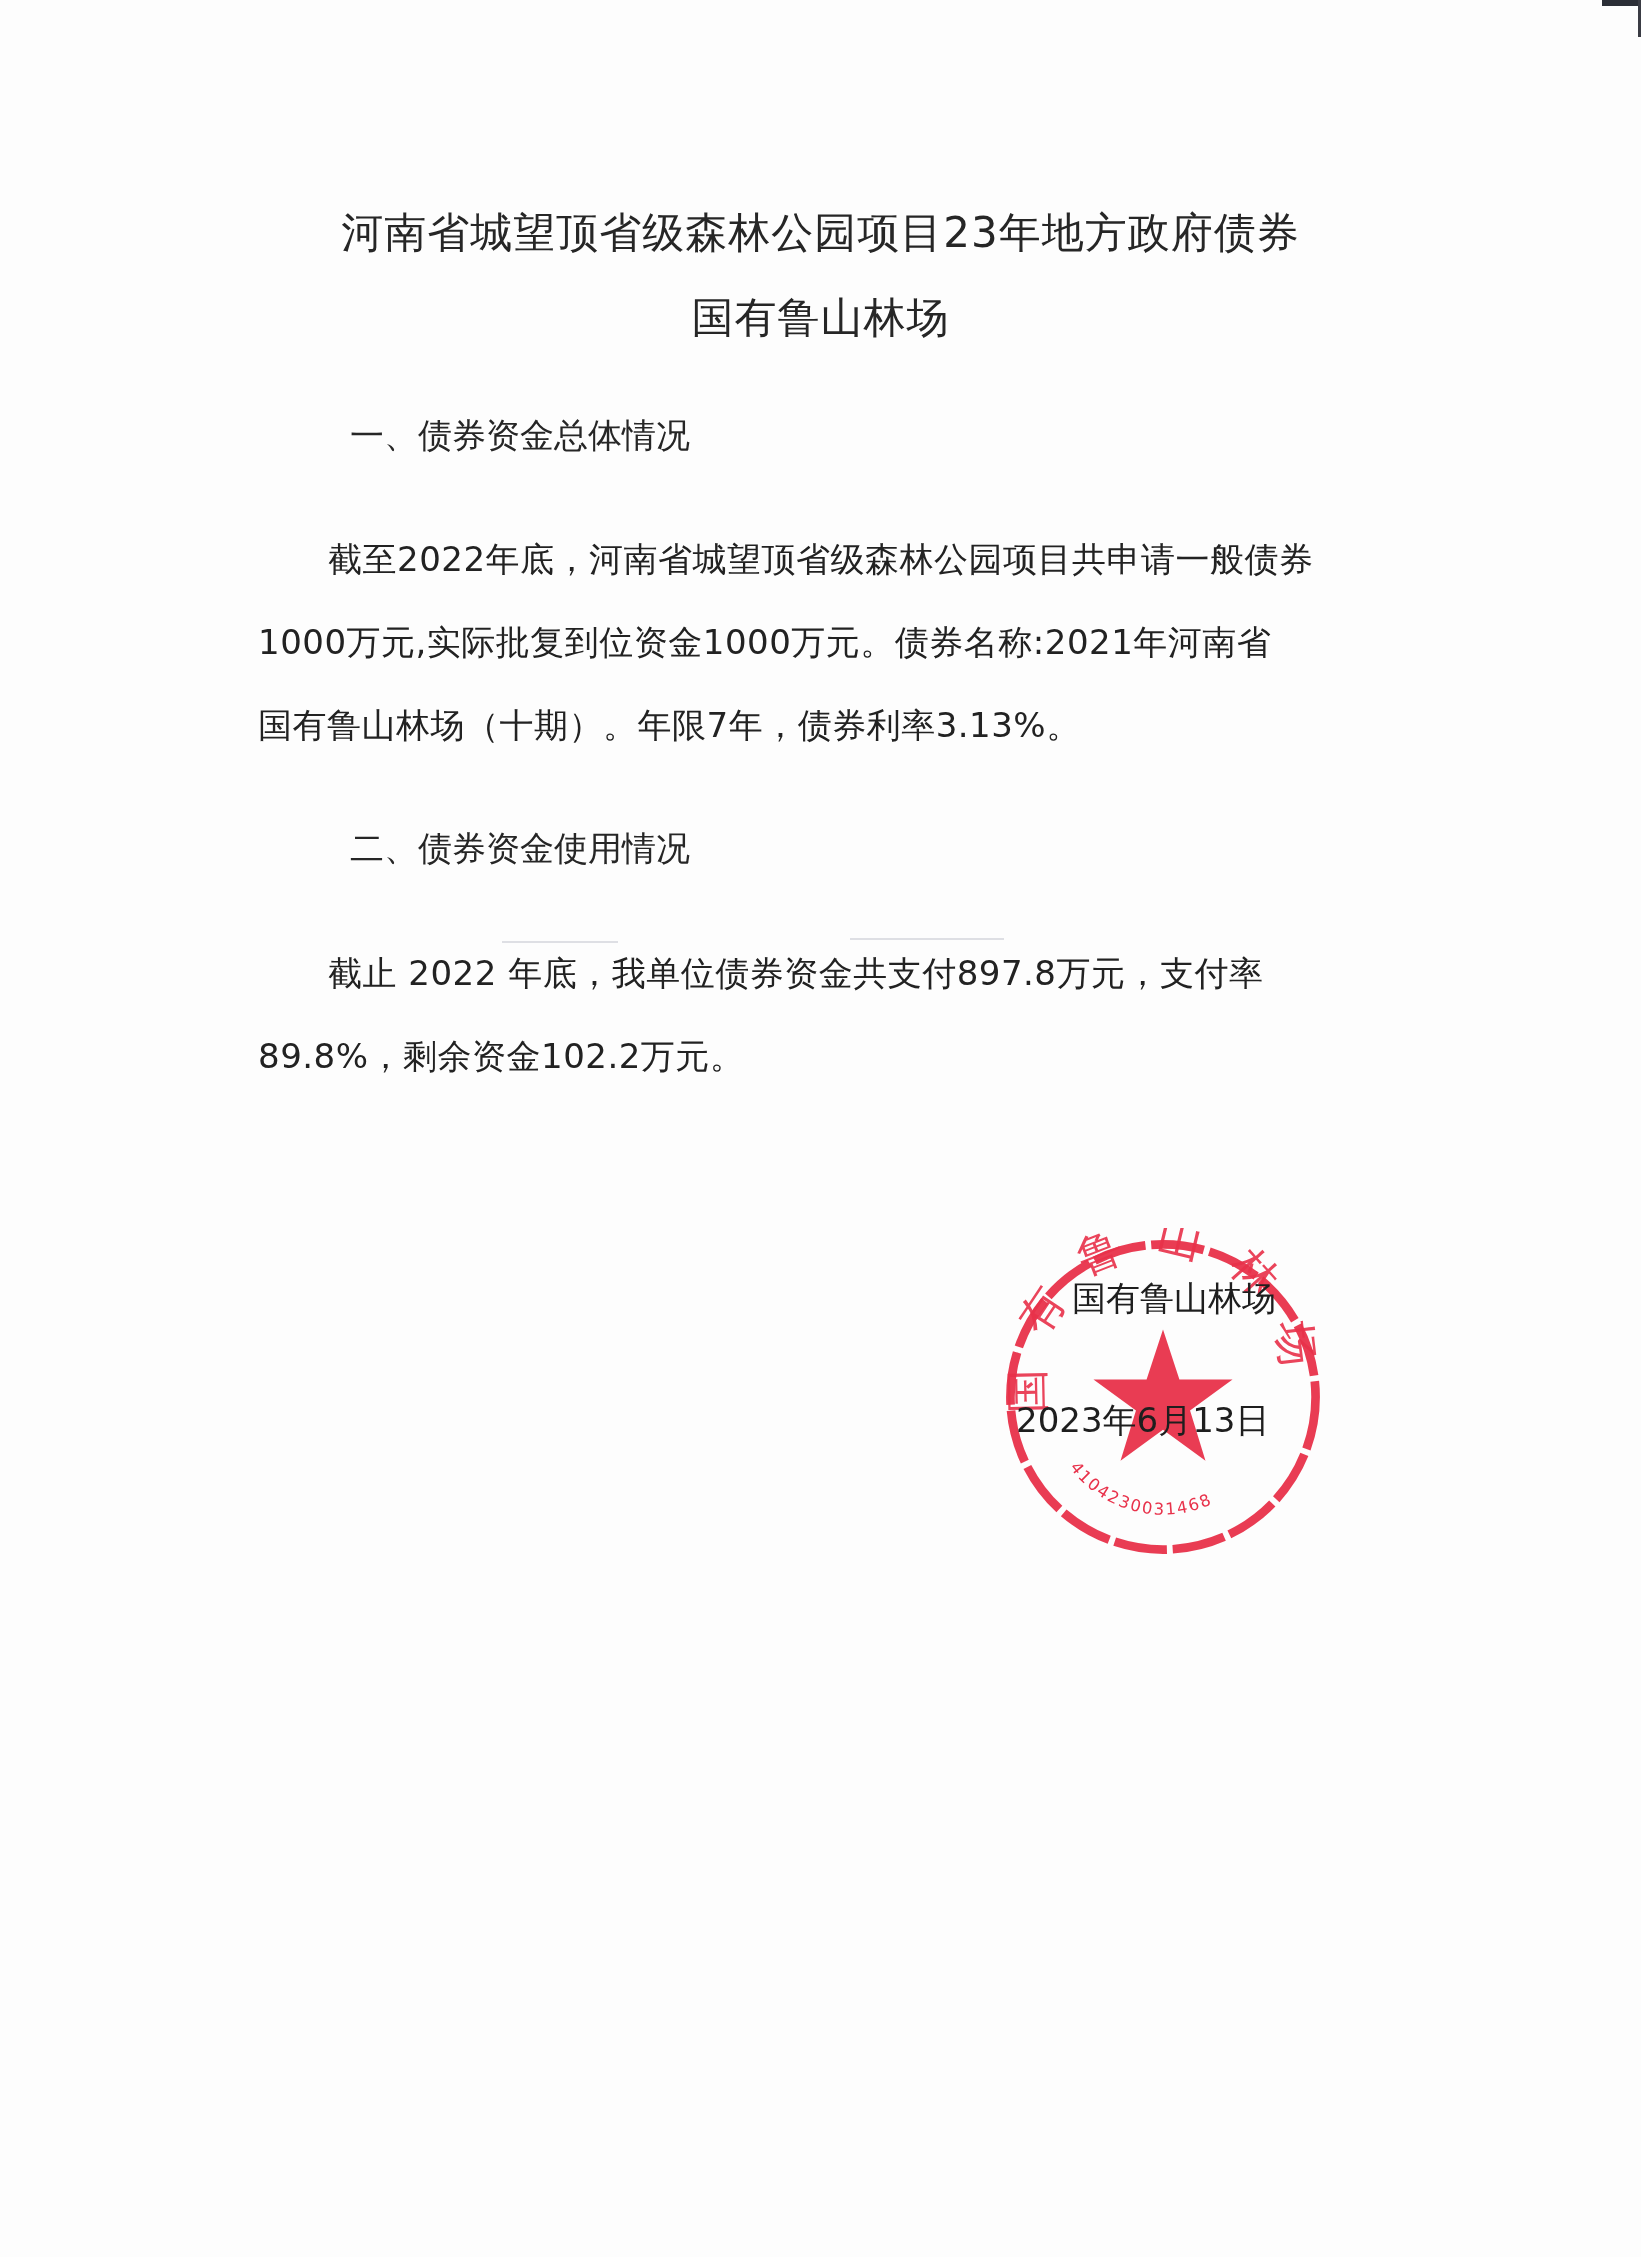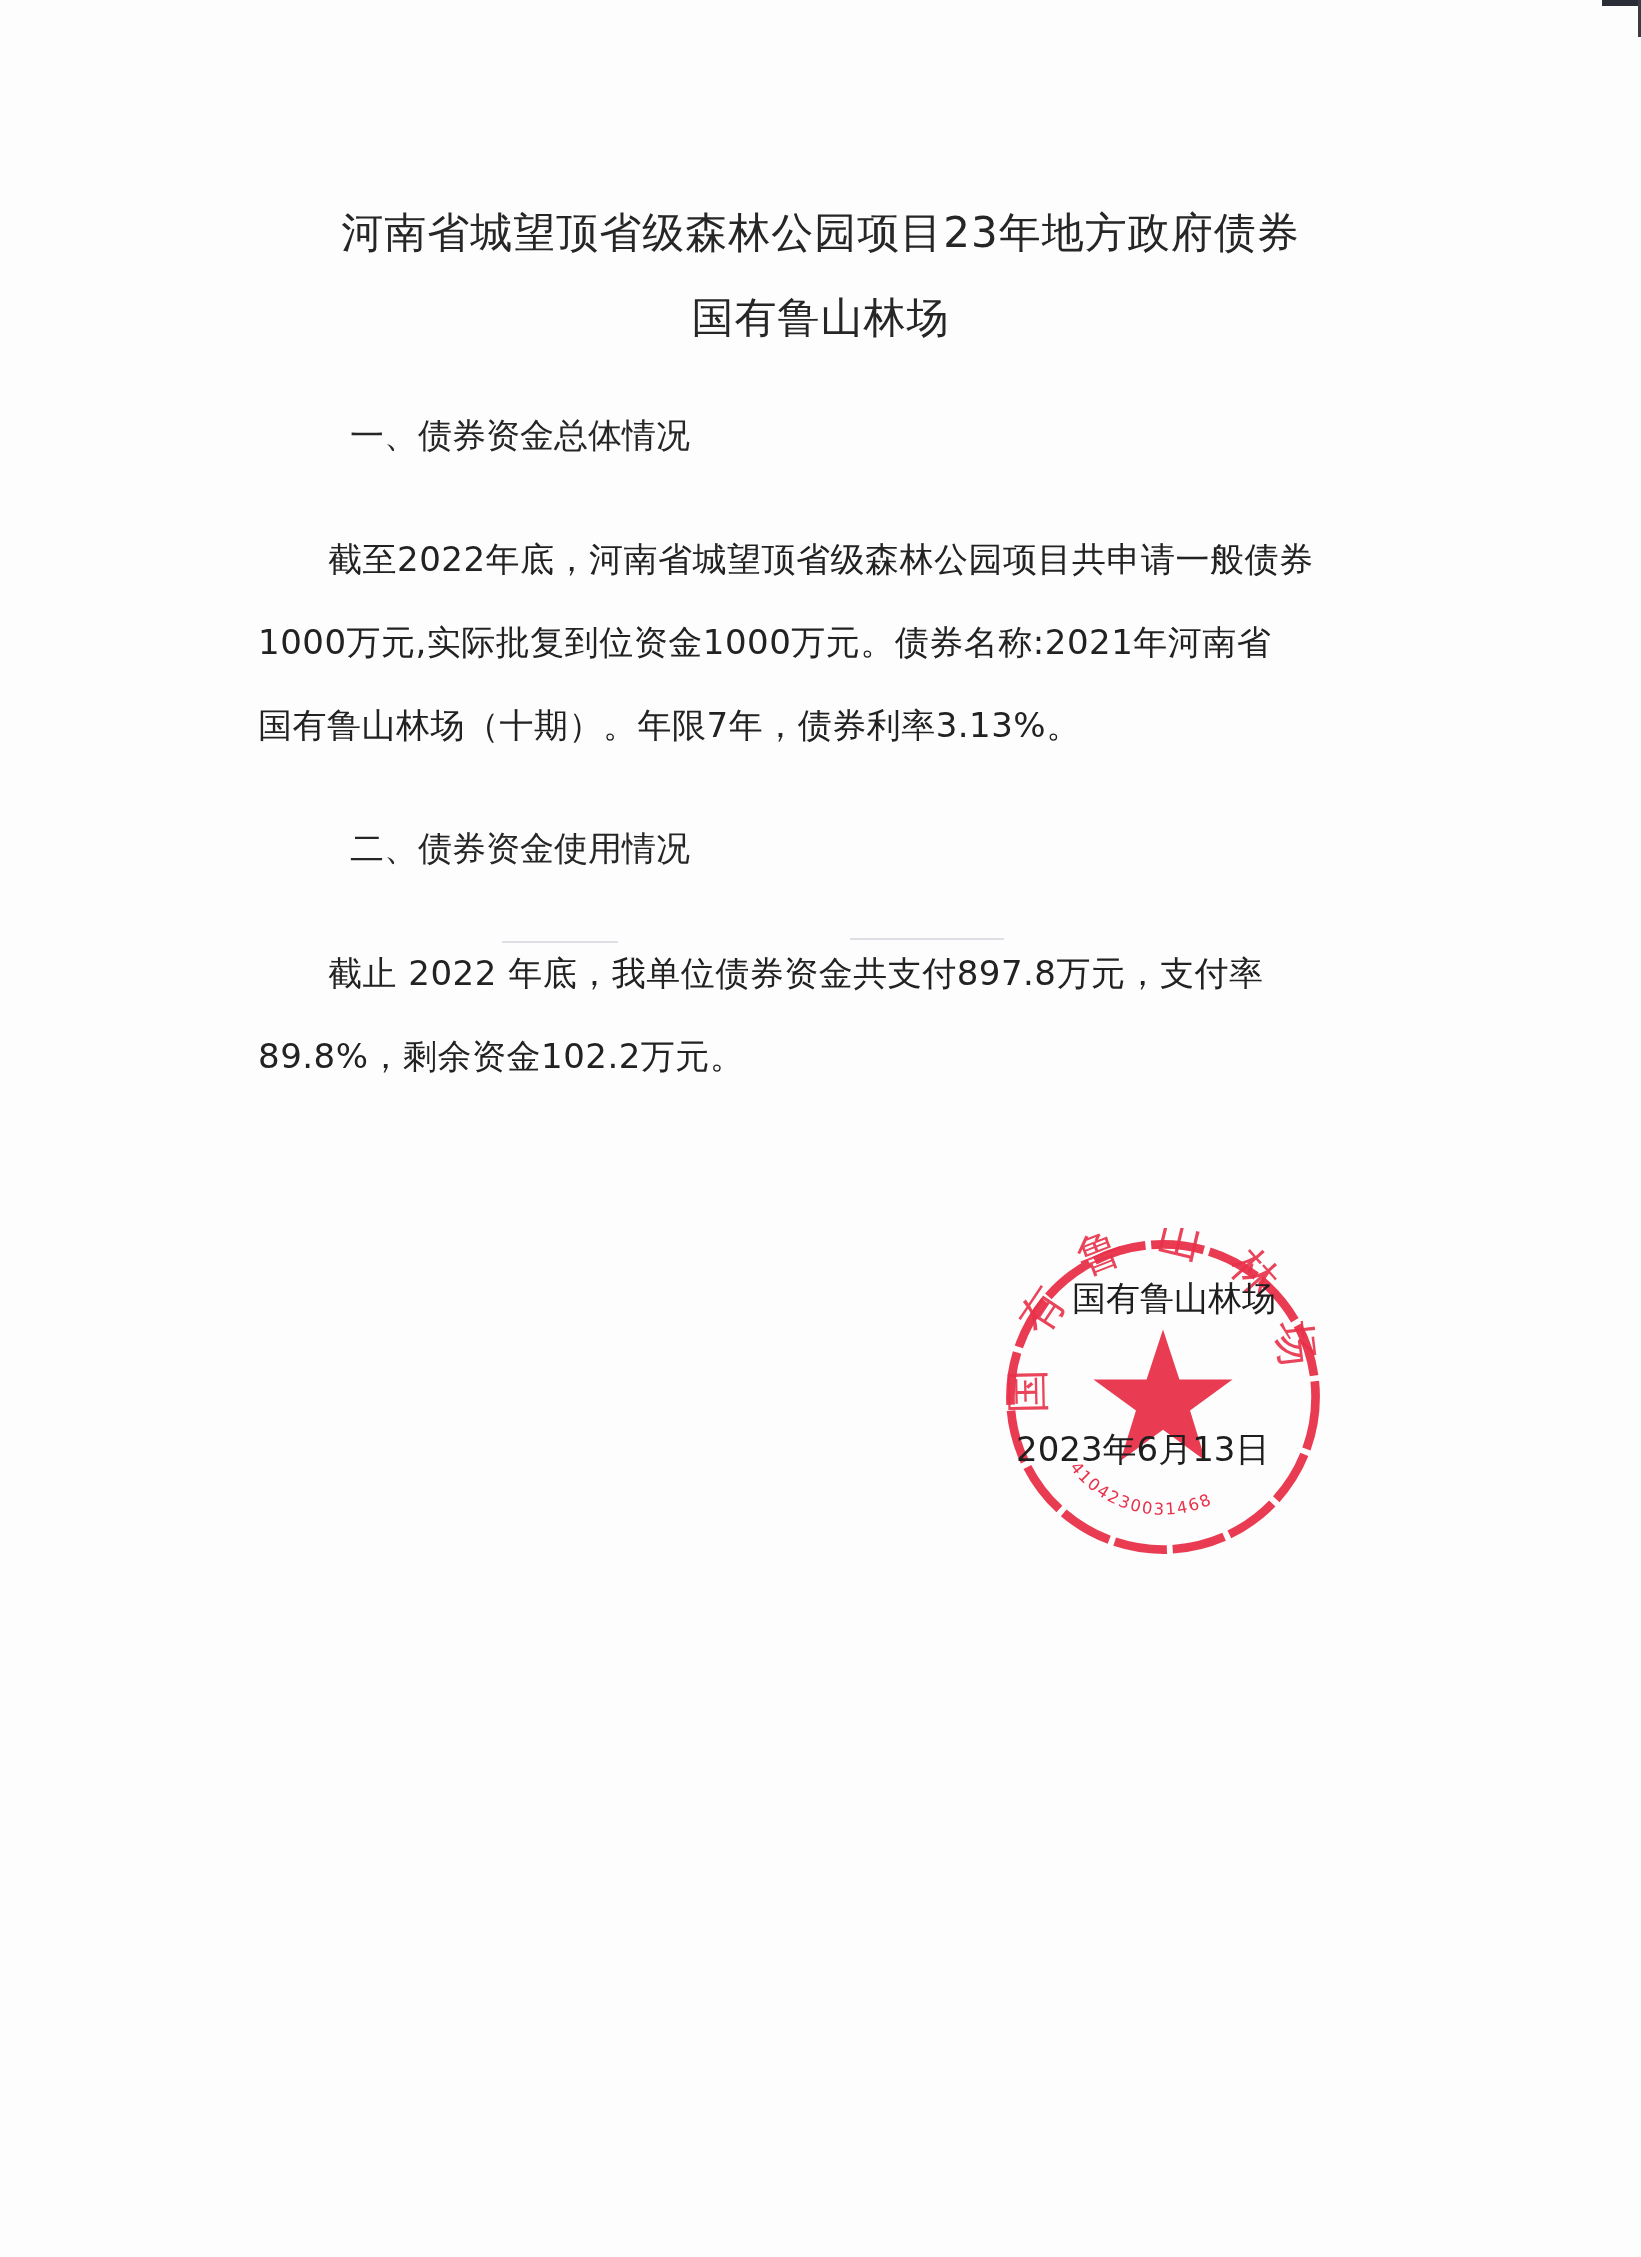--- a/index.html
+++ b/index.html
@@ -76,15 +76,15 @@
     <text font-size="46" fill="#e8314a" font-family="DejaVu Sans, sans-serif" opacity="0.9" letter-spacing="30">
       <textPath href="#topArc" startOffset="2%">国有鲁山林场</textPath>
     </text>
     <polygon points="175,105 192,157 247,157 203,189 219,241 175,209 131,241 147,189 103,157 158,157" fill="#e8314a" opacity="0.95"></polygon>
     <text font-size="17" fill="#e8314a" font-family="DejaVu Sans, sans-serif" letter-spacing="2">
       <textPath href="#botArc" startOffset="6%">4104230031468</textPath>
     </text>
   </svg>
 
   <div class="sig" style="left:1072px; top:1276px;">国有鲁山林场</div>
-  <div class="sig" style="left:1016px; top:1398px;margin-top:29px;">2023年6月13日</div>
+  <div class="sig" style="left:1016px; top:1398px;">2023年6月13日</div>
 </div>
 
 
 </body></html>

